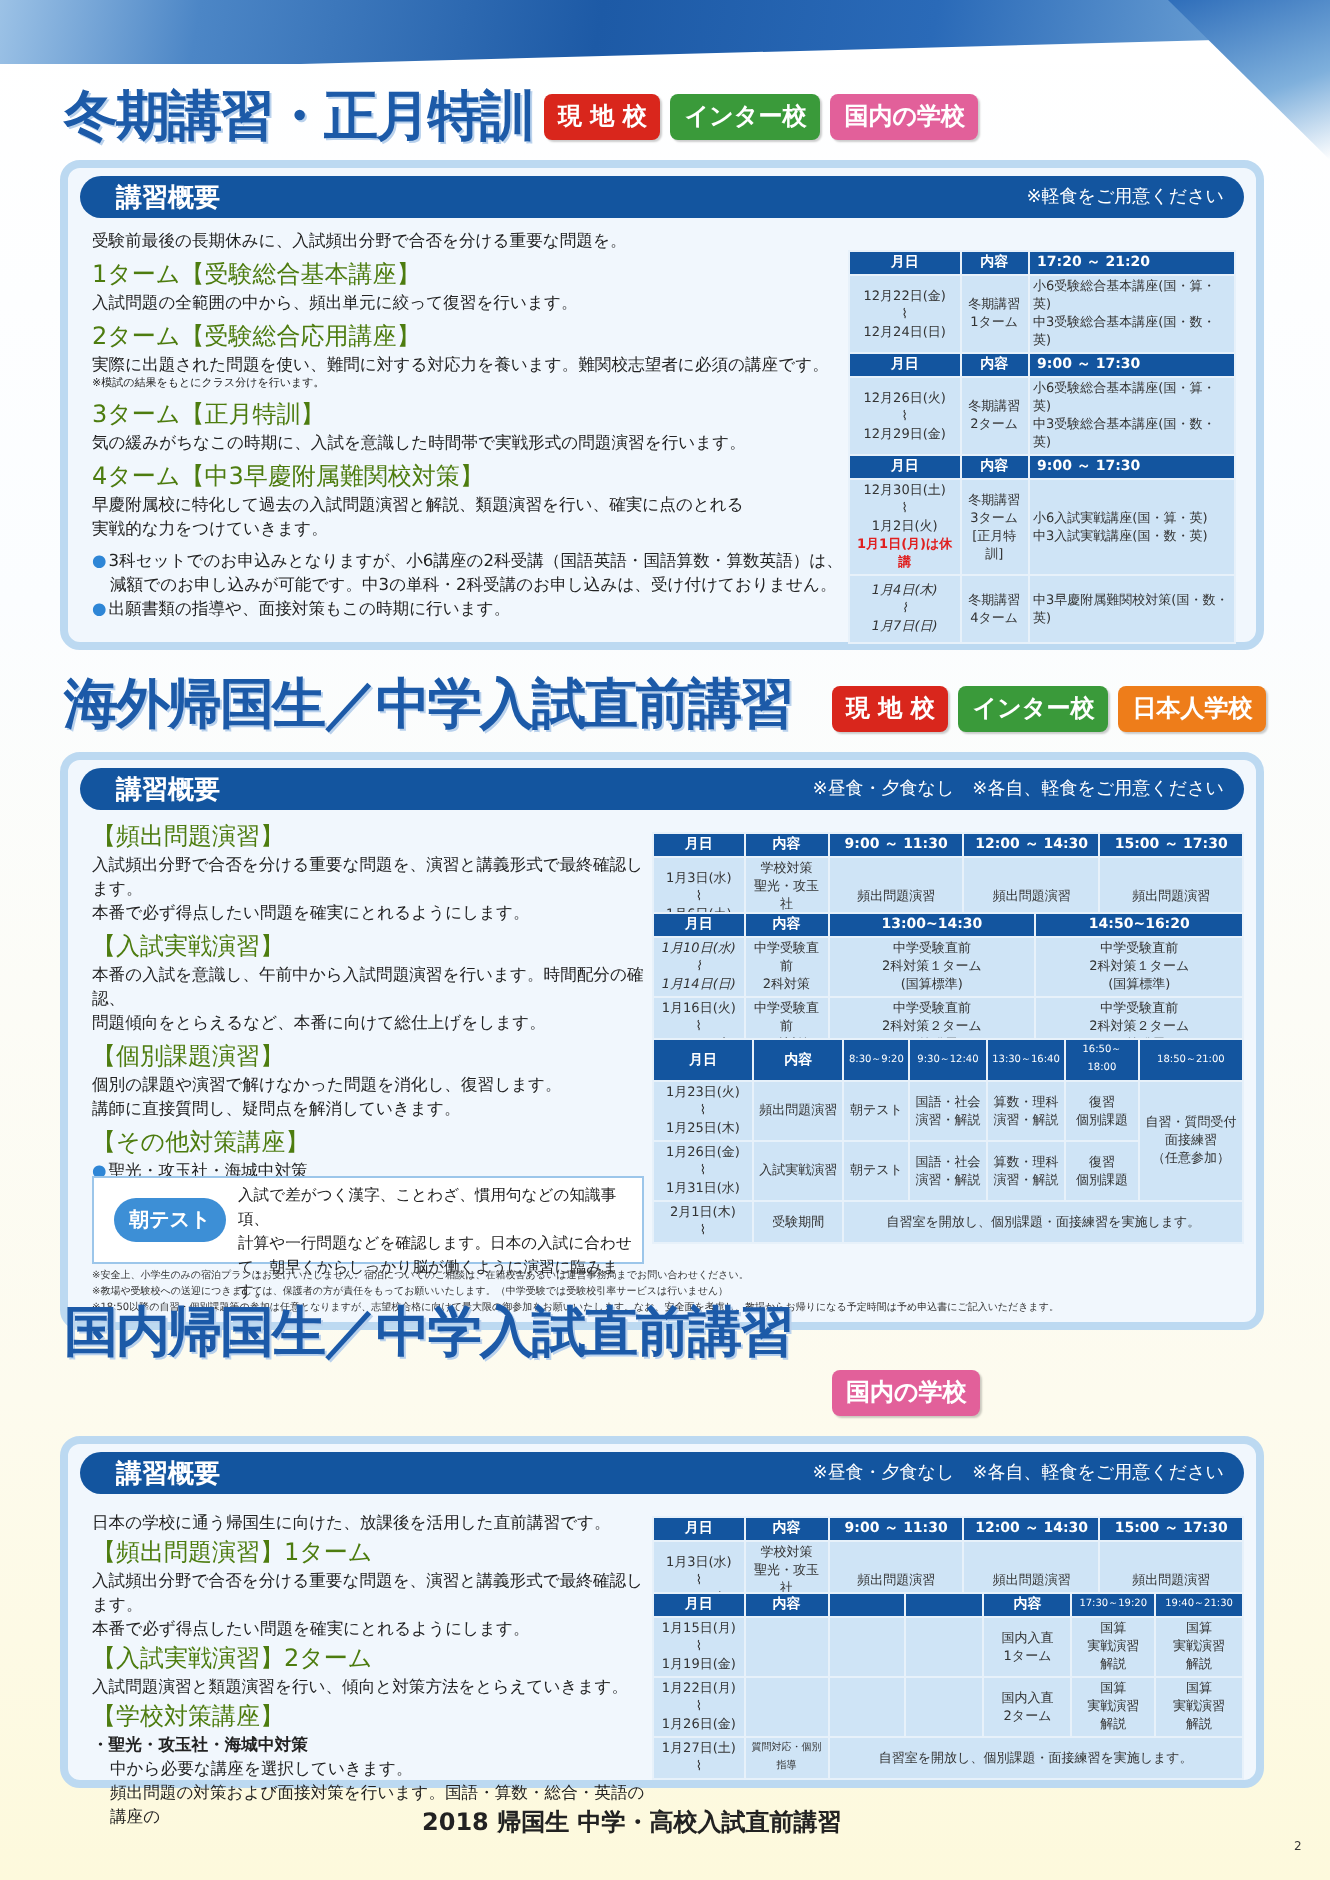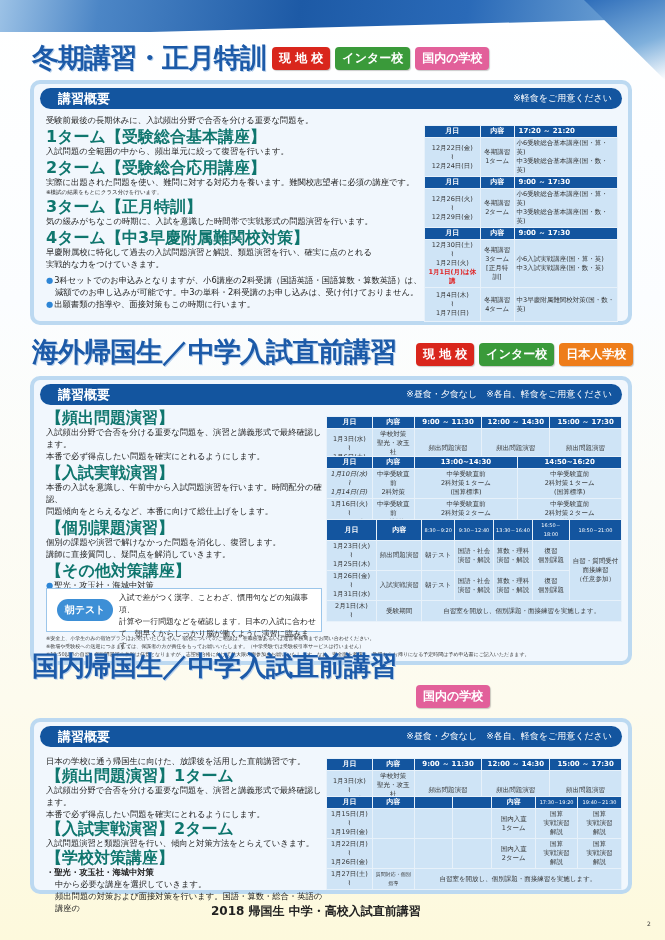--- a/index.html
+++ b/index.html
@@ -44,21 +44,21 @@
     background: #f1f7fd; border: 4px solid #bcd9f1; border-radius: 10px;
   }
   .panel-head {
     position: absolute; left: 6px; right: 6px; top: 4px; height: 21px;
     background: #13559f; border-radius: 11px;
     display: flex; align-items: center; justify-content: space-between; padding: 0 10px 0 18px;
   }
   .panel-head .h { color: #fff; font-weight: bold; font-size: 13px; }
   .panel-head .n { color: #fff; font-size: 9px; }
   .ptext { position: absolute; font-size: 8.3px; line-height: 12px; color: #222; }
-  .ptext .sub { color: #0f766e; font-weight: bold; font-size: 16px; line-height: 16px; margin-top: 3px; display: block; }
+  .ptext .sub { color: #4d7c0f; font-weight: normal; font-size: 12px; line-height: 16px; margin-top: 3px; display: block; }
   .ptext .small { font-size: 5.5px; line-height: 8px; display: block; }
   .ptext .bul::before { content: "●"; color: #2e86d6; margin-right: 1px; }
   .ptext .ind { display: block; padding-left: 9px; }
   .ptext p { display: block; }
   table.sched { position: absolute; border-collapse: collapse; font-size: 6.5px; color: #333; }
   table.sched td, table.sched th {
     border: 1px solid #e7f1fa; text-align: center; vertical-align: middle; padding: 1px 2px; line-height: 9px;
   }
   table.sched th { background: #13559f; color: #fff; font-weight: bold; font-size: 7px; height: 10px; }
   table.sched td { background: #cfe4f6; }
@@ -146,21 +146,21 @@
     <th>月日</th>
     <th>内容</th>
     <th class="l">9:00 ～ 17:30</th>
   </tr>
   <tr>
     <td style="height:44px;"><span>12月30日(土)</span><br>⌇<br><span>1月2日(火)</span><br><span class="red">1月1日(月)は休講</span></td>
     <td><span>冬期講習</span><br><span>3ターム</span><br><span>[正月特訓]</span></td>
     <td style="text-align:left;"><span>小6入試実戦講座(国・算・英)</span><br><span>中3入試実戦講座(国・数・英)</span></td>
   </tr>
   <tr>
-    <td style="height:34px;"><span>1月4日(木)</span><br>⌇<br><span>1月7日(日)</span></td>
+    <td style="height:34px;font-style:italic;"><span>1月4日(木)</span><br>⌇<br><span>1月7日(日)</span></td>
     <td><span>冬期講習</span><br><span>4ターム</span></td>
     <td style="text-align:left;"><span>中3早慶附属難関校対策(国・数・英)</span></td>
   </tr>
 </tbody>
   </table>
 
 <div class="section-title" style="top:334px;">海外帰国生／中学入試直前講習</div>
 <div class="tags" style="left:416px; top:343px;">
   <span class="tag" style="background:#d9261c;">現 地 校</span>
   <span class="tag" style="background:#3a9a3a;">インター校</span>

